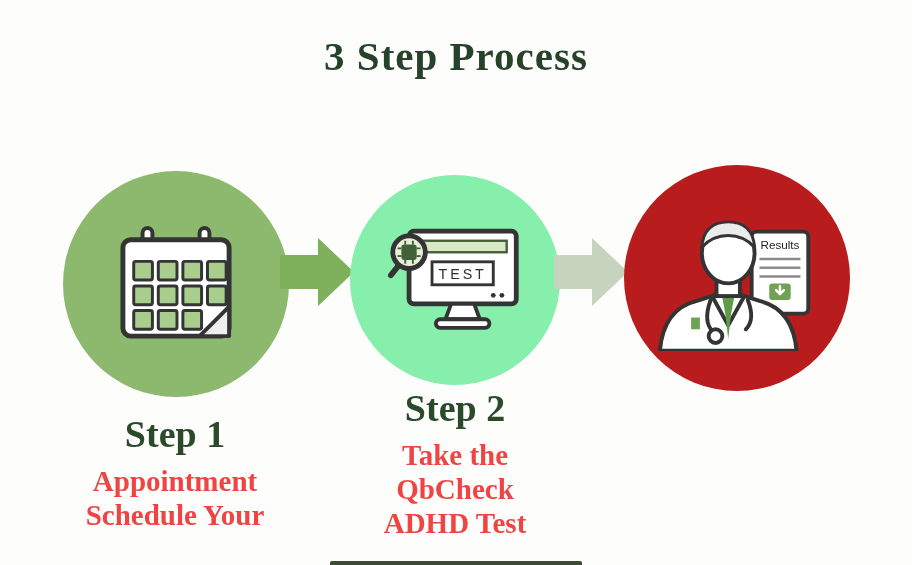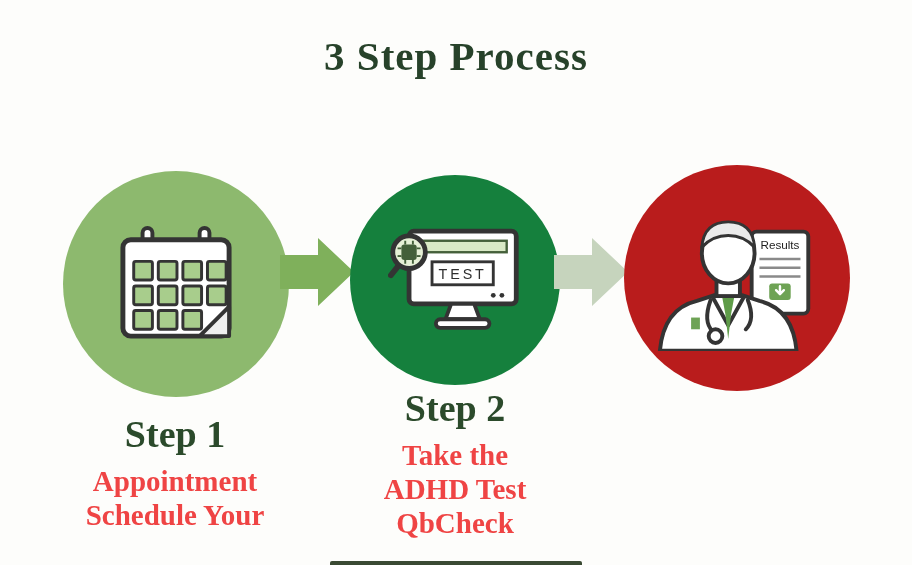--- a/index.html
+++ b/index.html
@@ -15,21 +15,21 @@
     text-align: center;
     font-size: 41px; font-weight: bold; color: #27422a;
     letter-spacing: 1px;
   }
   .circle {
     position: absolute; border-radius: 50%;
     display: flex; align-items: center; justify-content: center;
     overflow: hidden;
   }
   .c1 { left: 63px;  top: 171px; width: 226px; height: 226px; background: #8db96e; }
-  .c2 { left: 350px; top: 175px; width: 210px; height: 210px; background: #15803d; text-align: center; }
+  .c2 { left: 350px; top: 175px; width: 210px; height: 210px; background: #86efac; text-align: center; }
   .c3 { left: 624px; top: 165px; width: 226px; height: 226px; background: #b91c1c; }
   .arrow { position: absolute; }
   .a1 { left: 280px; top: 238px; }
   .a2 { left: 554px; top: 238px; }
   .step-block { position: absolute; text-align: center; }
   .sb1 { left: 25px;  top: 412px; width: 300px; }
   .sb2 { left: 330px; top: 386px; width: 250px; }
   .sb3 { left: 578px; top: 430px; width: 325px; }
   .step-label {
     font-size: 38px; font-weight: bold; color: #2b4a2b;
@@ -141,21 +141,21 @@
   <div class="step-desc">
     <div>Appointment</div>
     <div>Schedule Your</div>
   </div>
 </div>
 
 <div class="step-block sb2">
   <div class="step-label">Step 2</div>
   <div class="step-desc">
     <div>Take the</div>
+    <div>QbCheck</div>
     <div>ADHD Test</div>
-    <div>QbCheck</div>
   </div>
 </div>
 
 <div class="step-block sb3">
 </div>
 
 <div class="bottom-sliver"></div>
 
 </body></html>

